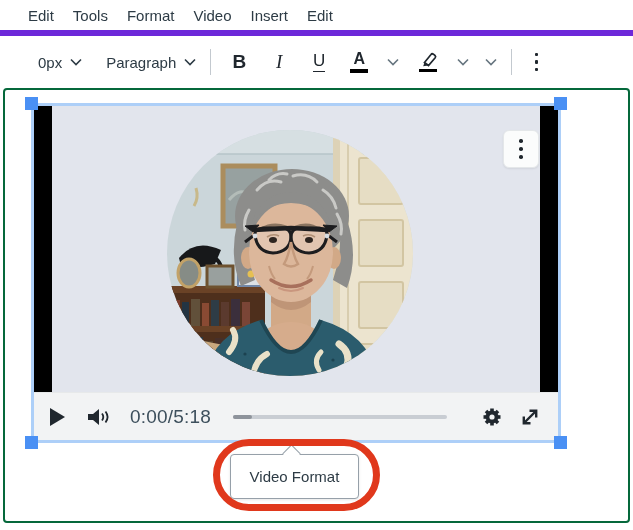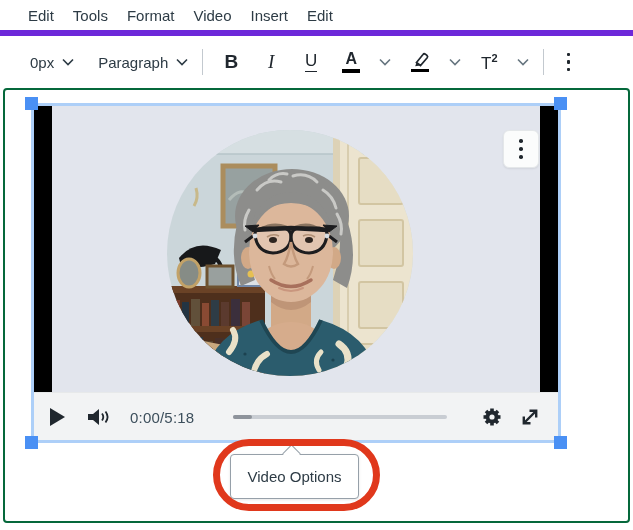--- a/index.html
+++ b/index.html
@@ -61,21 +61,21 @@
   .video-menu-btn .kebab{gap:4.5px;}
   .video-menu-btn .kebab i{border-radius:50%;}
 
   
   .controls{position:absolute;left:0;top:286px;width:524px;height:48px;background:var(--controls-bg);
             border-top:1px solid #e7e9ea;}
   .controls button{position:absolute;background:none;border:none;cursor:pointer;padding:0;}
   .play-btn{left:14px;top:13px;width:20px;height:22px;}
   .vol-btn{left:52px;top:13px;width:24px;height:22px;}
   .time{position:absolute;left:96px;top:0;height:48px;display:flex;align-items:center;
-        font-size:15px;color:#3d4f5c;letter-spacing:.2px;}
+        font-size:19px;color:#3d4f5c;letter-spacing:.2px;}
   .track{position:absolute;left:199px;top:22px;width:214px;height:4px;border-radius:2px;background:#c9cdd3;cursor:pointer;}
   .track .fill{height:100%;border-radius:2px;background:#8e939b;}
   .gear-btn{left:447px;top:12px;width:24px;height:24px;}
   .fs-btn{left:485px;top:12px;width:24px;height:24px;}
 
   
   .popup{position:absolute;left:230px;top:454px;width:129px;height:45px;z-index:5;}
   .popup .caret{position:absolute;left:55px;top:-7px;width:13px;height:13px;background:#fff;
                 border-left:1px solid #96a0a9;border-top:1px solid #96a0a9;transform:rotate(45deg);z-index:2;}
   .popup button{width:129px;height:45px;background:#fff;border:1px solid #96a0a9;border-radius:4px;
@@ -95,21 +95,21 @@
   <nav class="menubar">
     <button>Edit</button>
     <button>Tools</button>
     <button>Format</button>
     <button>Video</button>
     <button>Insert</button>
     <button>Edit</button>
   </nav>
 
   <div class="toolbar">
-    <button class="tb-dd" style="margin-left:30px;">
+    <button class="tb-dd" style="margin-left:38px;">
       <span>0px</span>
       <span>
         <svg width="12" height="8" viewBox="0 0 12 8">
             <polyline points="1,1.5 6,6.5 11,1.5" fill="none" stroke="#2d3b45" stroke-width="1.6"></polyline>
           </svg>
       </span>
     </button>
     <button class="tb-dd" style="margin-left:24px;">
       <span>Paragraph</span>
       <span>
@@ -153,23 +153,20 @@
       <span class="color-bar"></span>
     </button>
     <button class="tb-chev">
       <span>
         <svg width="12" height="8" viewBox="0 0 12 8">
             <polyline points="1,1.5 6,6.5 11,1.5" fill="none" stroke="#66757f" stroke-width="1.6"></polyline>
           </svg>
       </span>
     </button>
 
-    <button class="tb-btn">
-      <span class="glyph-sup"><span>T</span><sup>2</sup></span>
-    </button>
     <button class="tb-chev">
       <span>
         <svg width="12" height="8" viewBox="0 0 12 8">
             <polyline points="1,1.5 6,6.5 11,1.5" fill="none" stroke="#66757f" stroke-width="1.6"></polyline>
           </svg>
       </span>
     </button>
 
     <div class="sep" style="margin-left:6px;"></div>
 
@@ -375,18 +372,18 @@
     </div>
 
     <div class="handle h-tl"></div>
     <div class="handle h-tr"></div>
     <div class="handle h-bl"></div>
     <div class="handle h-br"></div>
   </div>
 
   <div class="popup">
     <div class="caret"></div>
-    <button>Video Options</button>
+    <button>Video Format</button>
   </div>
 
   <div class="annotation"></div>
 
 </div>
 
 </body></html>

